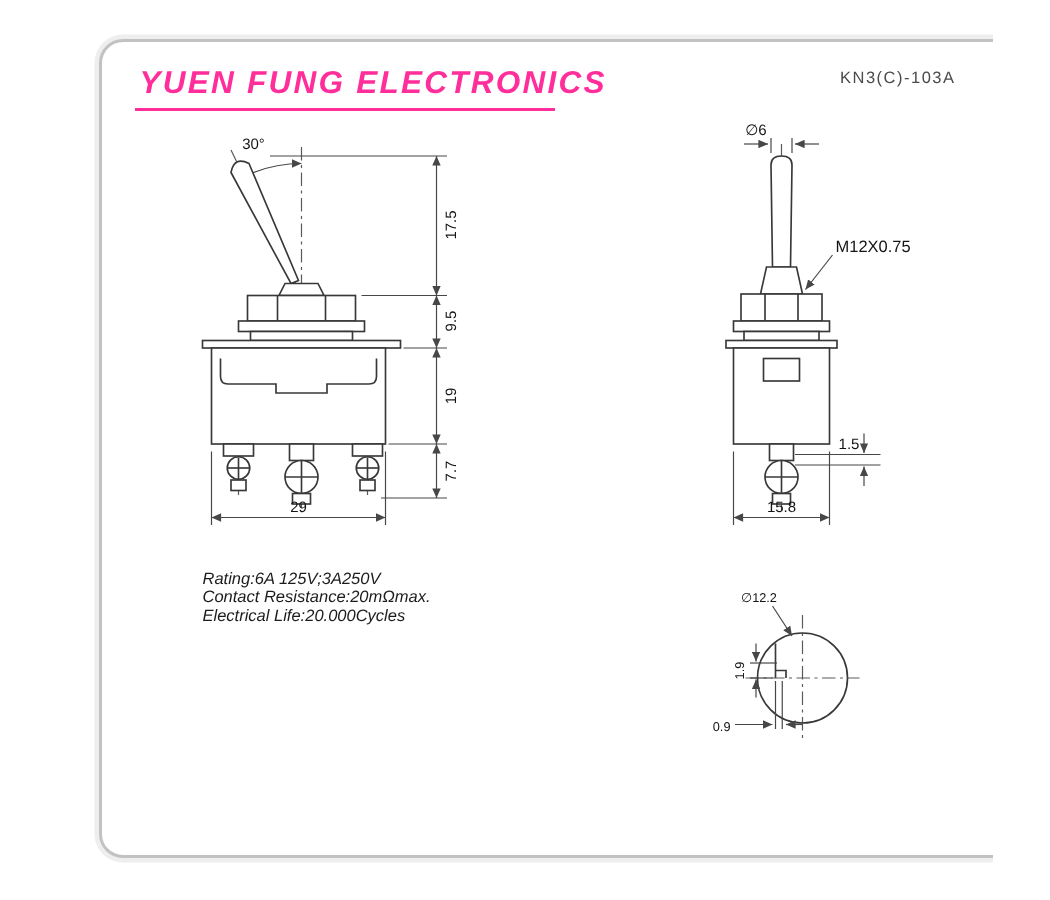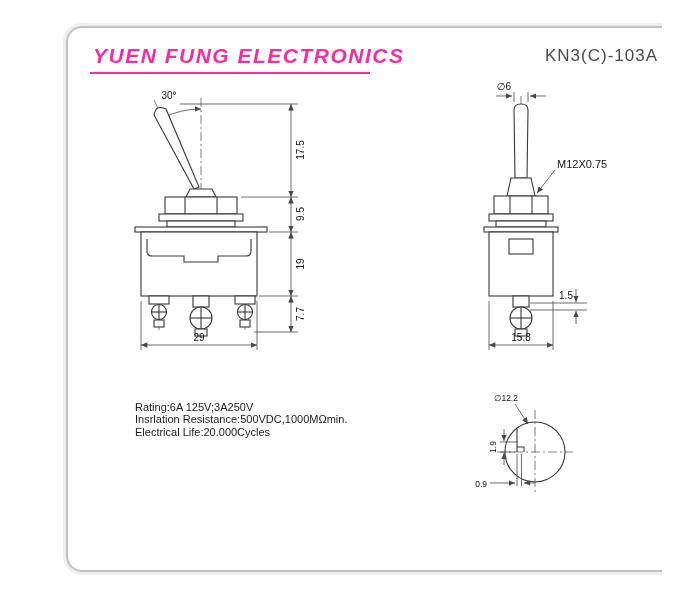--- a/index.html
+++ b/index.html
@@ -17,26 +17,26 @@
   .brand {
     position:absolute; left:55px; top:44px;
     font-size:21px; font-weight:bold; font-style:italic;
     letter-spacing:1.5px; color:#ff2e9a; white-space:nowrap;
   }
   .brand-underline {
     position:absolute; left:52px; top:72px; width:280px; height:2px;
     background:#ff2e9a;
   }
   .model {
-    position:absolute; left:507px; top:46px;
-    font-size:17px; color:#4a4a4a; letter-spacing:1px; white-space:nowrap;
+    position:absolute; left:522px; top:46px;
+    font-size:11px; color:#4a4a4a; letter-spacing:1px; white-space:nowrap;
   }
   .specs {
-    position:absolute; left:97px; top:401px;
-    font-size:11px; line-height:12.4px; color:#1c1c1c; white-space:nowrap;
+    position:absolute; left:97px; top:380px;
+    font-size:11px; line-height:12.4px; color:#1c1c1c; white-space:nowrap;font-style:italic;
   }
   svg.drawing { position:absolute; left:0; top:0; }
   svg .ol { stroke:#383838; stroke-width:1.1; fill:none; }
   svg .fw { stroke:#383838; stroke-width:1.1; fill:#ffffff; }
   svg .cl { stroke:#5a5a5a; stroke-width:0.8; fill:none; stroke-dasharray:9 3 2 3; }
   svg .dash { stroke:#5a5a5a; stroke-width:0.8; fill:none; stroke-dasharray:4 3; }
   svg .dim { stroke:#474747; stroke-width:0.8; fill:none; }
   svg text { fill:#141414; font-family:"Liberation Sans", sans-serif; font-size:10px; }
   svg text.small { font-size:8.5px; }
   svg text.mid { font-size:11px; }
@@ -204,16 +204,16 @@
         <line class="dim" x1="483.5" y1="454" x2="483.5" y2="486"></line>
         <line class="dim" x1="452" y1="483" x2="477" y2="483" marker-end="url(#aE)"></line>
         <line class="dim" x1="497" y1="483" x2="486" y2="483" marker-end="url(#aE)"></line>
         <text class="small" x="449" y="487" text-anchor="end">0.9</text>
       </g>
     </g>
   </svg>
 
   <div class="specs">
     <div>Rating:6A 125V;3A250V</div>
-    <div>Insrlation Resistance:500VDC,1000MΩmin.</div>
+    <div>Contact Resistance:20mΩmax.</div>
     <div>Electrical Life:20.000Cycles</div>
   </div>
 </div>
 
 </body></html>

